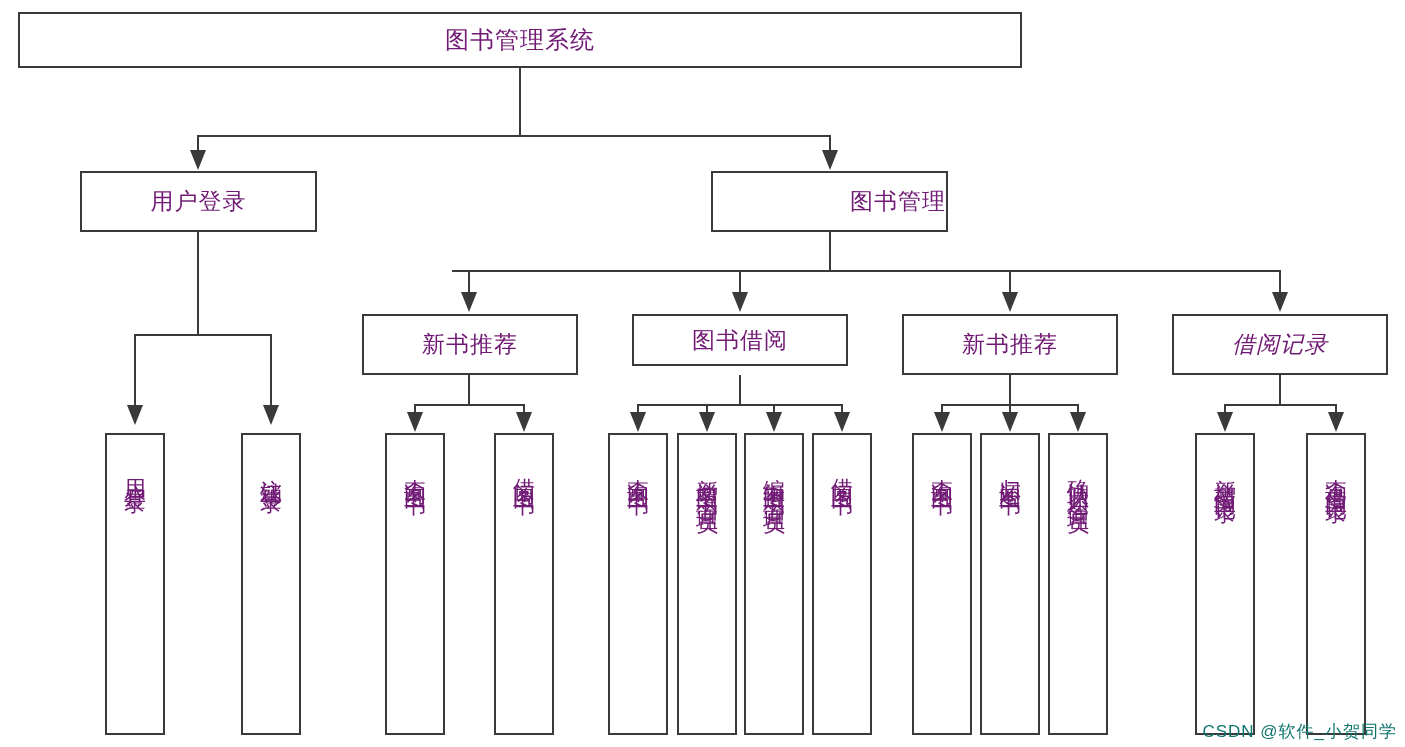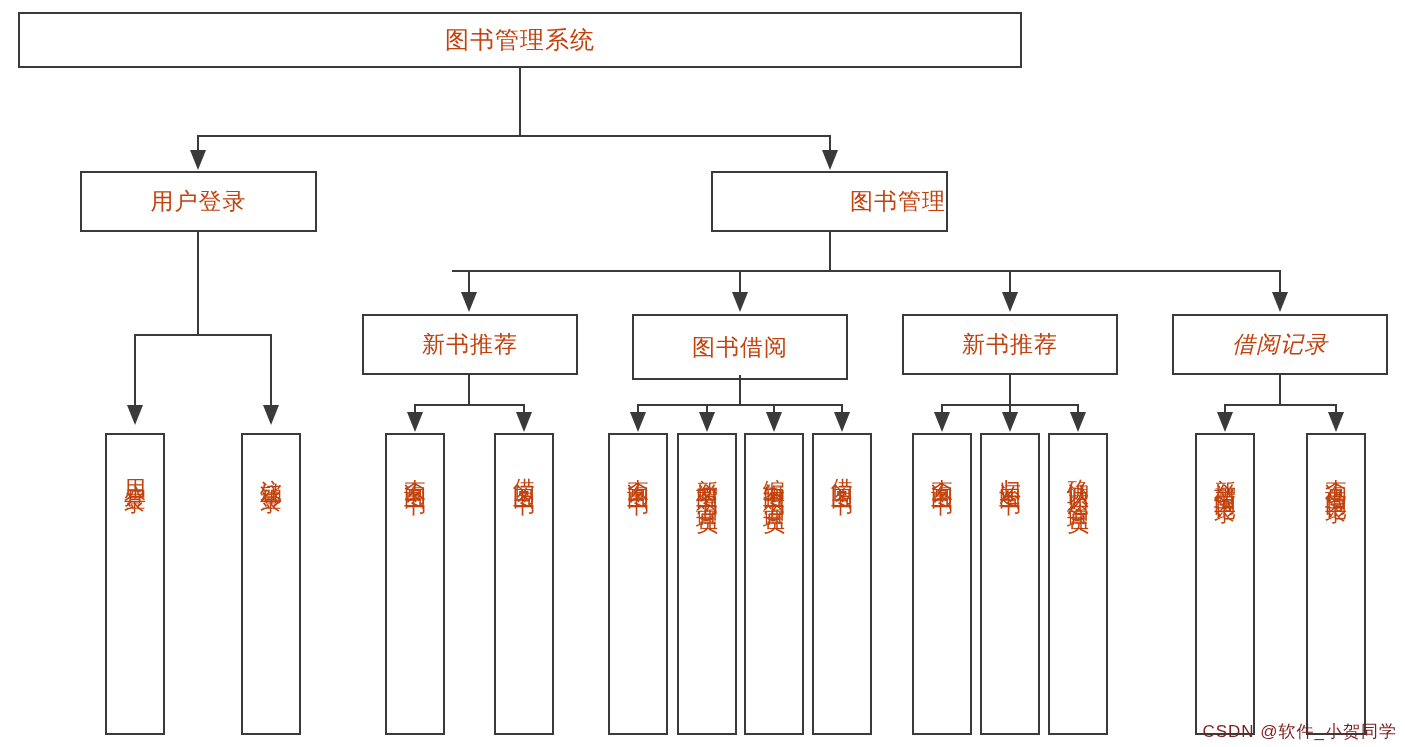--- a/index.html
+++ b/index.html
@@ -17,21 +17,21 @@
 
   
   .node{
     position:absolute;
     box-sizing:border-box;
     background:#ffffff;
     border:2px solid #3a3a3a;
     display:flex;
     align-items:center;
     justify-content:center;
-    color:#c2410c;
+    color:#701a75;
   }
   .node.h{
     font-size:23px;
     letter-spacing:1px;
     line-height:1;
   }
   .node.root{ font-size:24px; }
   
   .node.v{
     font-size:22px;
@@ -63,21 +63,21 @@
     border-right:8px solid transparent;
     border-top:20px solid #3a3a3a;
   }
 
   
   #watermark{
     position:absolute;
     right:8px;
     bottom:4px;
     font-size:17px;
-    color:#7f1d1d;
+    color:#0f766e;
     letter-spacing:1px;
     white-space:nowrap;
     pointer-events:none;
   }
 </style>
 </head>
 <body>
 
 <div id="canvas">
 
@@ -116,21 +116,21 @@
   <div class="ln v" style="left:739px;top:270px;width:2px;height:24px;"></div>
   <div class="arrow" style="left:732px;top:292px;"></div>
   <div class="ln v" style="left:1009px;top:270px;width:2px;height:24px;"></div>
   <div class="arrow" style="left:1002px;top:292px;"></div>
   <div class="ln v" style="left:1279px;top:270px;width:2px;height:24px;"></div>
   <div class="arrow" style="left:1272px;top:292px;"></div>
 
   <div class="node h" style="left:362px;top:314px;width:216px;height:61px;">
     <span>新书推荐</span>
   </div>
-  <div class="node h" style="left:632px;top:314px;width:216px;height:66px;">
+  <div class="node h" style="left:632px;top:314px;width:216px;height:52px;">
     <span>图书借阅</span>
   </div>
   <div class="node h" style="left:902px;top:314px;width:216px;height:61px;">
     <span>新书推荐</span>
   </div>
   <div class="node h" style="left:1172px;top:314px;width:216px;height:61px;font-style:italic;">
     <span>借阅记录</span>
   </div>
 
   <div class="ln v" style="left:468px;top:375px;width:2px;height:30px;"></div>

